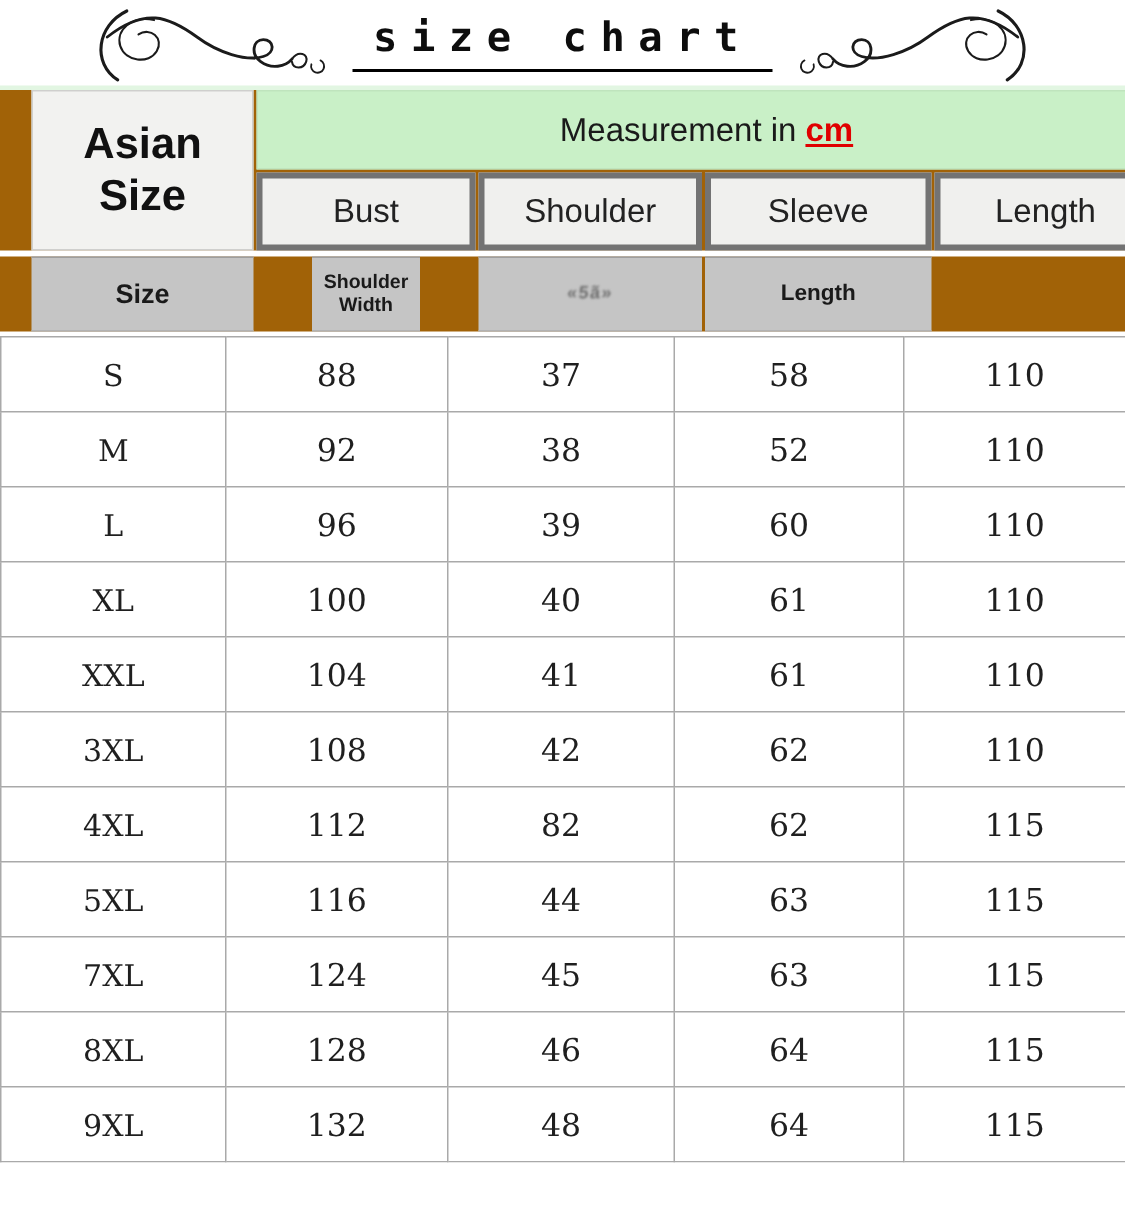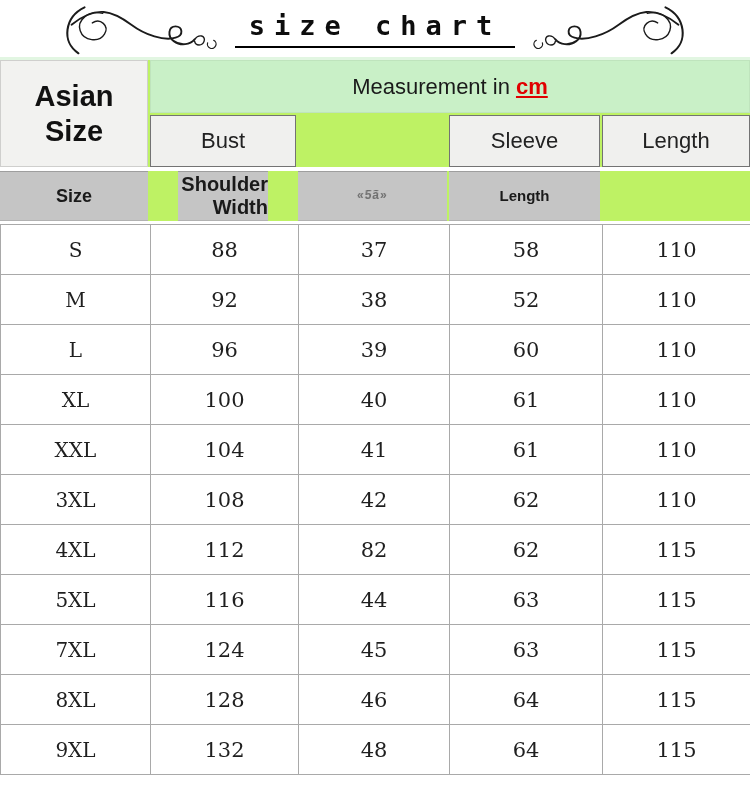--- a/index.html
+++ b/index.html
@@ -35,21 +35,22 @@
     white-space: nowrap;
   }
 
   
   .tbl { width: 750px; border-top: 3px solid #e2f6e2; }
 
   .grid5 {
     display: grid;
     grid-template-columns: 148px 146px 149px 151px 148px;
     column-gap: 2px;
-    background: #bef264;
+    background: #a16207;
+    padding-left: 21px;
   }
 
   
   .head-grid {
     grid-template-rows: 53px 52px;
     row-gap: 2px;
   }
   .cell {
     display: flex;
     align-items: center;
@@ -72,42 +73,42 @@
     grid-column: 2 / 6;
     background: #c9f0c7;
     border: 1px solid #bfe4bd;
     font-size: 22px;
     color: #1a1a1a;
   }
   .measure-cell .unit { font-weight: bold; margin-left: 6px; text-decoration: underline; }
   .colhead-cell {
     grid-row: 2;
     background: #f0f0ee;
-    border: 1px solid #737373;
+    border: 4px solid #737373;
     font-size: 22px;
     color: #222;
   }
 
   
   .sub-grid {
     margin-top: 4px;
     grid-template-rows: 50px;
   }
   .sub-cell {
     background: #c5c5c5;
     border-top: 1px solid #9e9e9e;
     border-bottom: 1px solid #b2b2b2;
     font-weight: bold;
     color: #1a1a1a;
     flex-direction: column;
     line-height: 1.15;
   }
   .sub-size   { font-size: 18px; }
   .sub-bust   { font-size: 12px; width: 96px; margin: 0 auto; }
-  .sub-shldr  { font-size: 20px; width: 90px; margin: 0 auto; text-align: right; }
+  .sub-shldr  { font-size: 13px; width: 72px; margin: 0 auto; text-align: center; }
   .sub-garble {
     font-size: 12px;
     font-weight: bold;
     color: #6e6e6e;
     filter: blur(0.7px);
     transform: skewX(-5deg);
     letter-spacing: 1px;
   }
   .sub-length { font-size: 15px; }
 
@@ -158,20 +159,21 @@
     <div class="grid5 head-grid">
       <div class="cell corner-cell">
         <span>Asian</span>
         <span>Size</span>
       </div>
       <div class="cell measure-cell">
         <span>Measurement in</span>
         <span class="unit" style="color:#e00000">cm</span>
       </div>
       <div class="cell colhead-cell" style="grid-column:2">Bust</div>
+      <div class="cell colhead-cell" style="grid-column:3">Shoulder</div>
       <div class="cell colhead-cell" style="grid-column:4">Sleeve</div>
       <div class="cell colhead-cell" style="grid-column:5">Length</div>
     </div>
 
     <div class="grid5 sub-grid">
       <div class="cell sub-cell sub-size">Size</div>
       <div class="cell sub-cell sub-shldr">Shoulder Width</div>
       <div class="cell sub-cell">
         <span class="sub-garble">«5ã»</span>
       </div>

